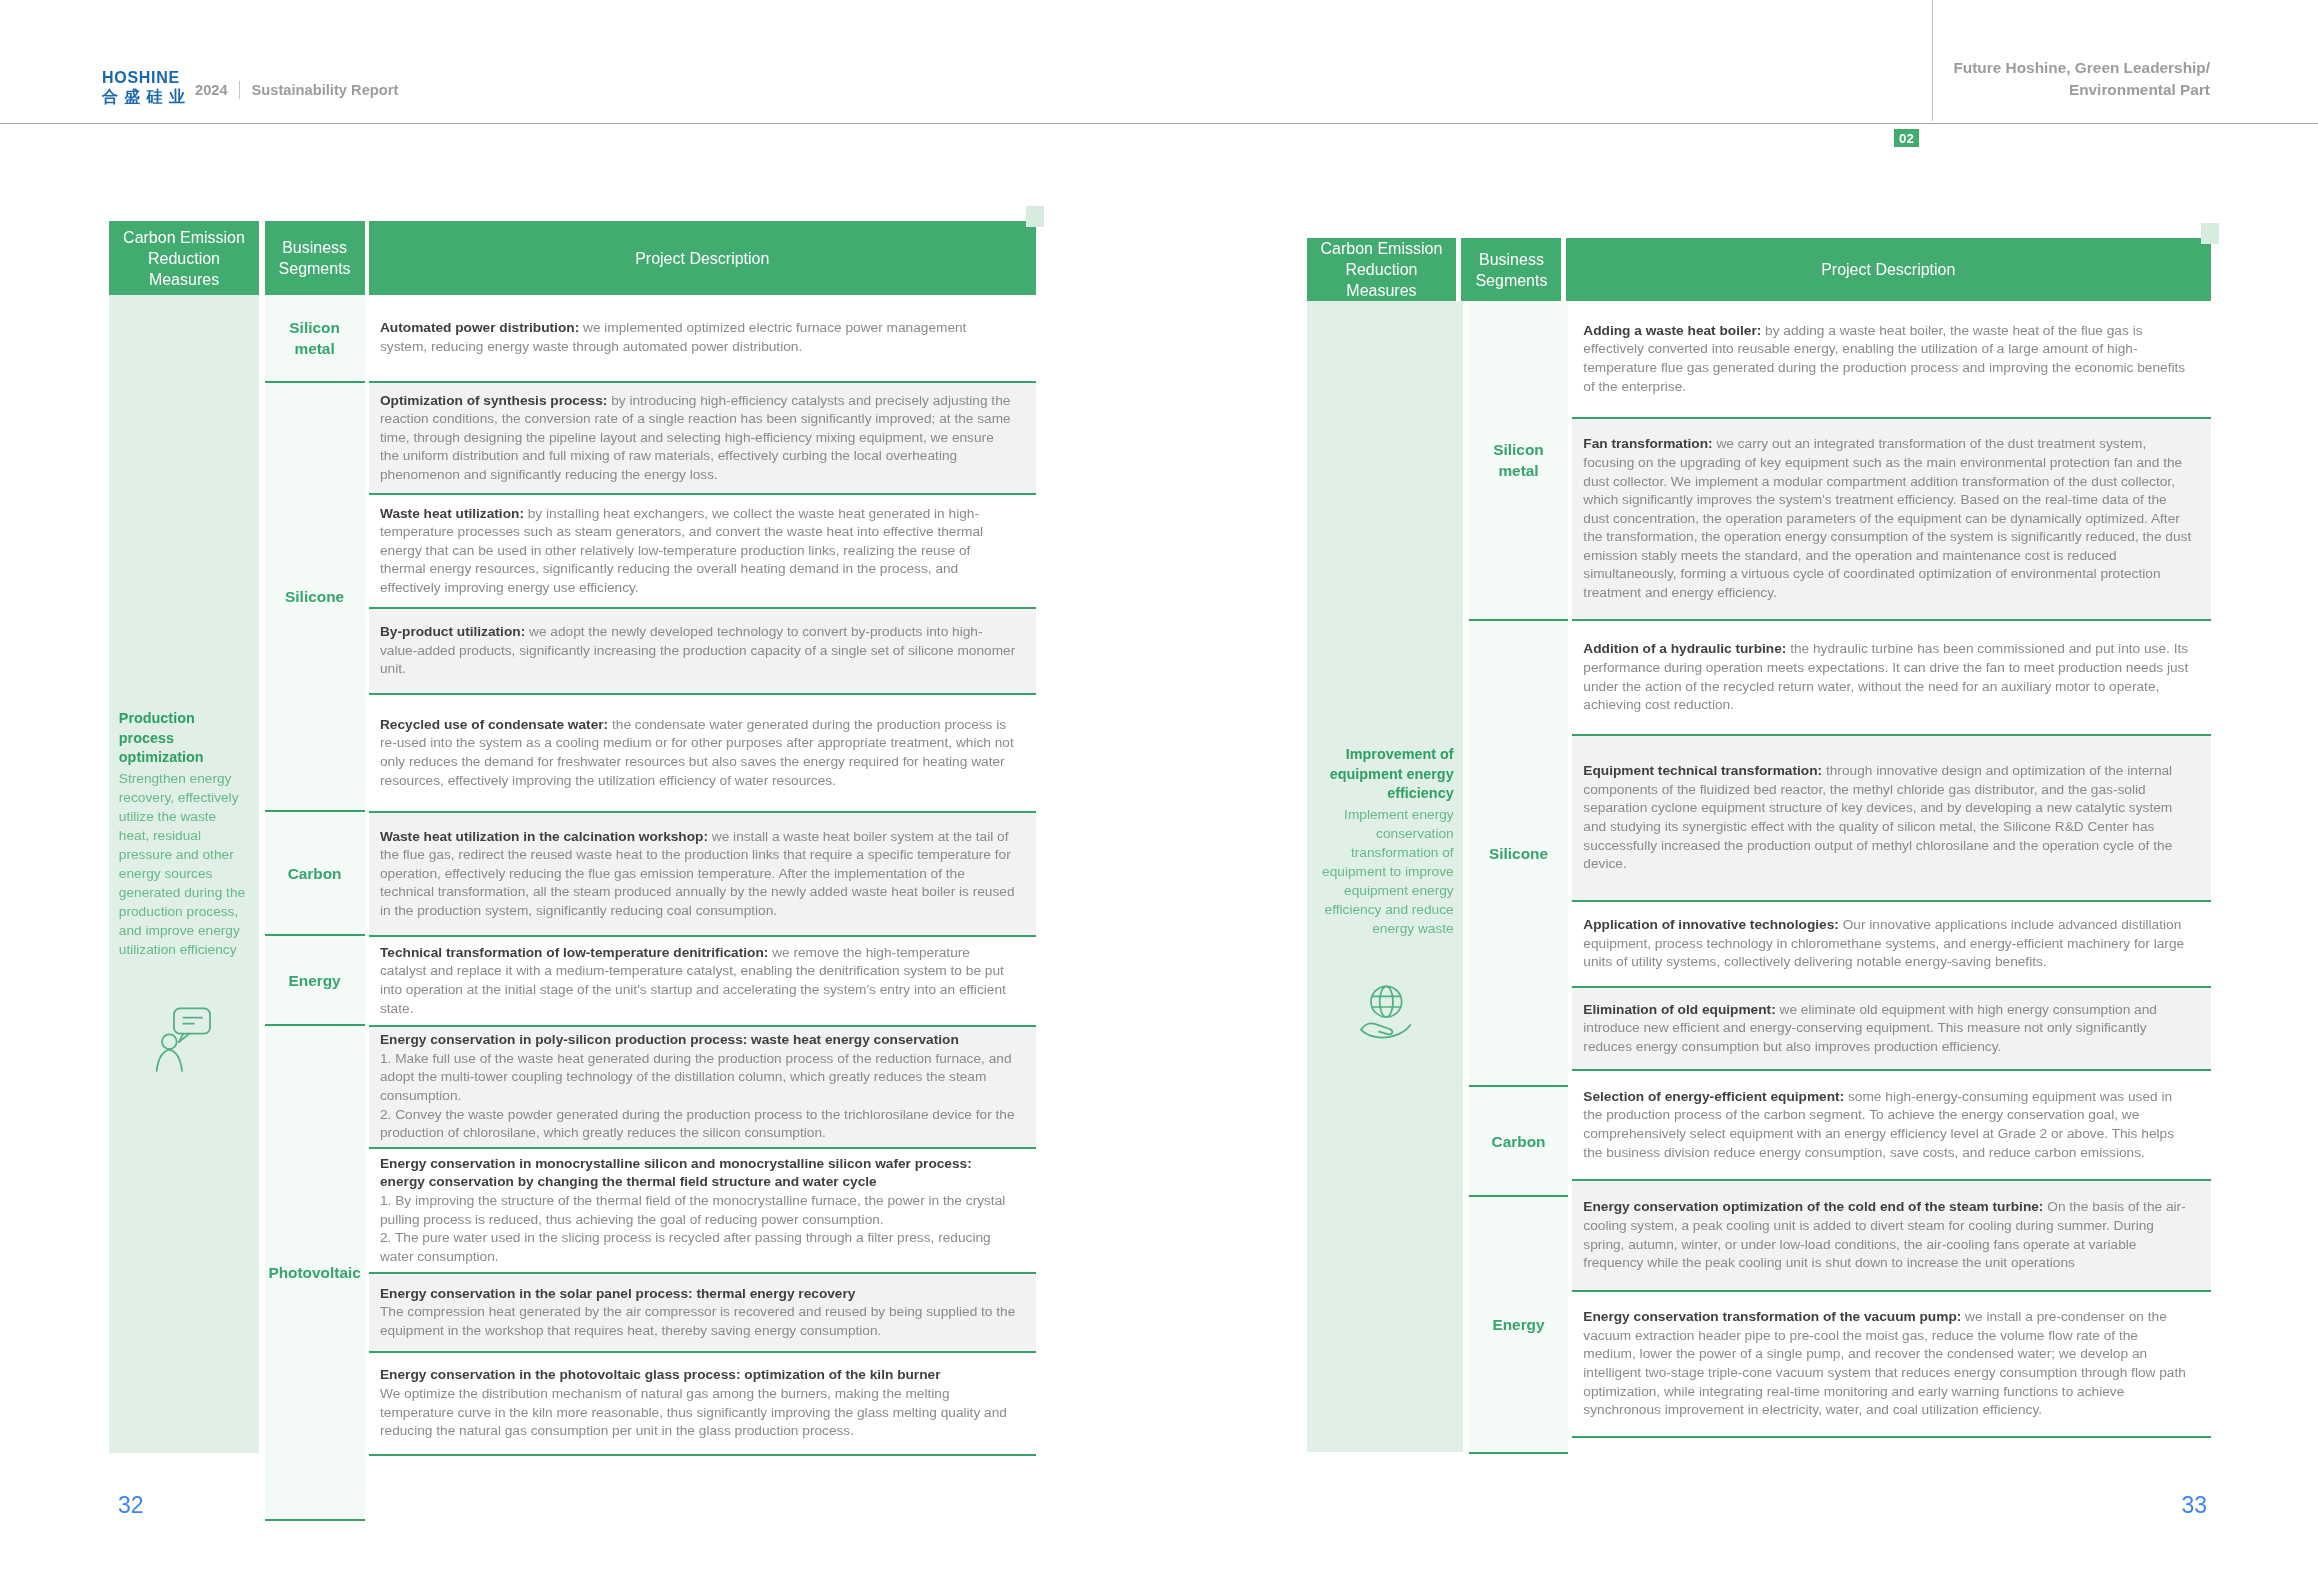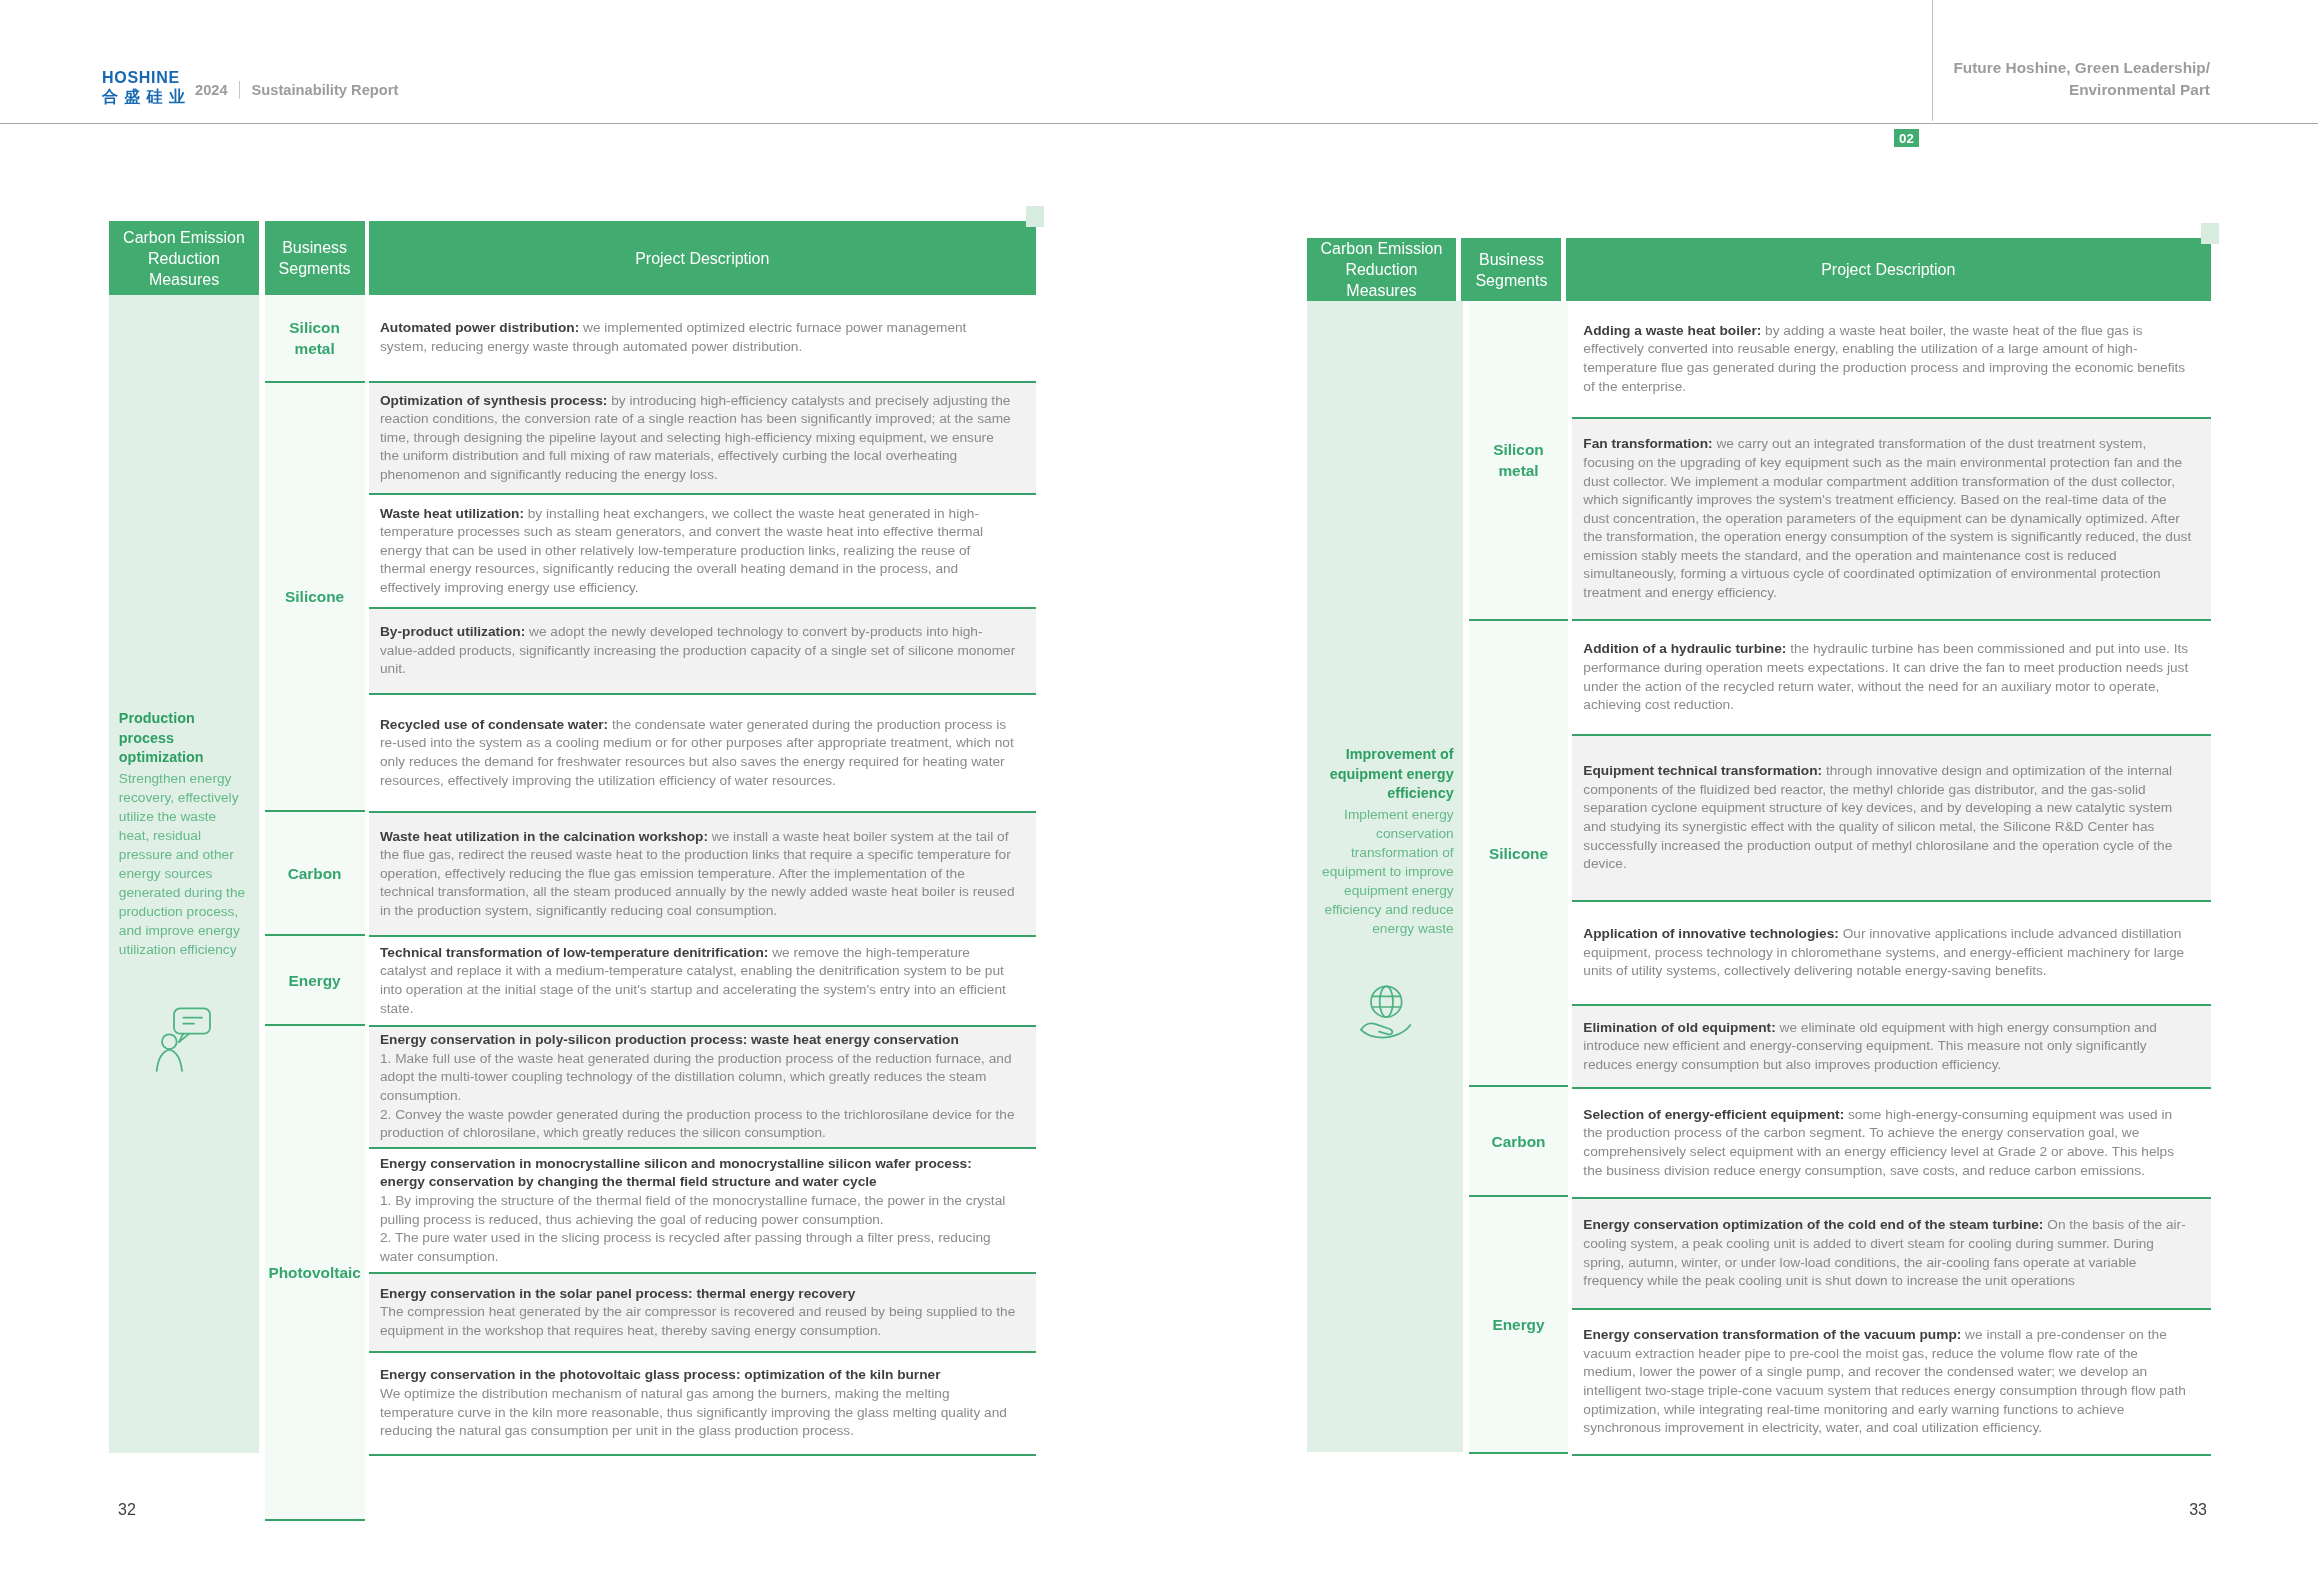--- a/index.html
+++ b/index.html
@@ -28,21 +28,21 @@
                 color:var(--hdr-gray);font-weight:700;font-size:14.7px;}
   .report-title .divider{width:1.4px;height:18px;background:#c6c6c6;margin:0 11.2px;}
   .hdr-rule{position:absolute;left:0;top:123px;width:2319px;height:1.4px;background:#a7a7a7;}
   .chapter-vline{position:absolute;left:1932px;top:0;width:1.4px;height:121px;background:#c2c2c2;}
   .chapter-badge{position:absolute;left:1894px;top:81px;width:25px;height:18px;background:var(--green);
                  color:#fff;font-size:13.3px;font-weight:700;display:flex;align-items:center;justify-content:center;margin-top:48px;}
   .chapter-text{position:absolute;right:109px;top:57px;text-align:right;color:var(--hdr-gray);
                 font-weight:700;font-size:15.4px;line-height:22.4px;}
 
   
-  .pageno{position:absolute;bottom:55px;color:#404040;font-size:16px;}
+  .pageno{position:absolute;bottom:55px;color:#3b82f6;font-size:23px;}
   .pageno.left{left:118px;}
   .pageno.right{right:112px;}
 
   
   .table{position:absolute;}
   .t-head{display:flex;}
   .t-head .hc{background:var(--green);color:#fff;display:flex;align-items:center;justify-content:center;
               text-align:center;font-size:16px;line-height:21px;box-sizing:border-box;padding:0 7px;}
   .gap8{width:5.6px;flex:0 0 5.6px;}
   .gap6{width:4.2px;flex:0 0 4.2px;}
@@ -199,21 +199,21 @@
           </div>
         <div class="row shade" style="height:202px;">
             <p><b>Fan transformation:</b><span> we carry out an integrated transformation of the dust treatment system, focusing on the upgrading of key equipment such as the main environmental protection fan and the dust collector. We implement a modular compartment addition transformation of the dust collector, which significantly improves the system's treatment efficiency. Based on the real-time data of the dust concentration, the operation parameters of the equipment can be dynamically optimized. After the transformation, the operation energy consumption of the system is significantly reduced, the dust emission stably meets the standard, and the operation and maintenance cost is reduced simultaneously, forming a virtuous cycle of coordinated optimization of environmental protection treatment and energy efficiency.</span></p>
           </div>
         <div class="row" style="height:115px;">
             <p><b>Addition of a hydraulic turbine:</b><span> the hydraulic turbine has been commissioned and put into use. Its performance during operation meets expectations. It can drive the fan to meet production needs just under the action of the recycled return water, without the need for an auxiliary motor to operate, achieving cost reduction.</span></p>
           </div>
         <div class="row shade" style="height:166px;">
             <p><b>Equipment technical transformation:</b><span> through innovative design and optimization of the internal components of the fluidized bed reactor, the methyl chloride gas distributor, and the gas-solid separation cyclone equipment structure of key devices, and by developing a new catalytic system and studying its synergistic effect with the quality of silicon metal, the Silicone R&amp;D Center has successfully increased the production output of methyl chlorosilane and the operation cycle of the device.</span></p>
           </div>
-        <div class="row" style="height:104px;">
+        <div class="row" style="height:86px;">
             <p><b>Application of innovative technologies:</b><span> Our innovative applications include advanced distillation equipment, process technology in chloromethane systems, and energy-efficient machinery for large units of utility systems, collectively delivering notable energy-saving benefits.</span></p>
           </div>
         <div class="row shade" style="height:83px;">
             <p><b>Elimination of old equipment:</b><span> we eliminate old equipment with high energy consumption and introduce new efficient and energy-conserving equipment. This measure not only significantly reduces energy consumption but also improves production efficiency.</span></p>
           </div>
         <div class="row" style="height:110px;">
             <p><b>Selection of energy-efficient equipment:</b><span> some high-energy-consuming equipment was used in the production process of the carbon segment. To achieve the energy conservation goal, we comprehensively select equipment with an energy efficiency level at Grade 2 or above. This helps the business division reduce energy consumption, save costs, and reduce carbon emissions.</span></p>
           </div>
         <div class="row shade" style="height:111px;">
             <p><b>Energy conservation optimization of the cold end of the steam turbine:</b><span> On the basis of the air-cooling system, a peak cooling unit is added to divert steam for cooling during summer. During spring, autumn, winter, or under low-load conditions, the air-cooling fans operate at variable frequency while the peak cooling unit is shut down to increase the unit operations</span></p>

